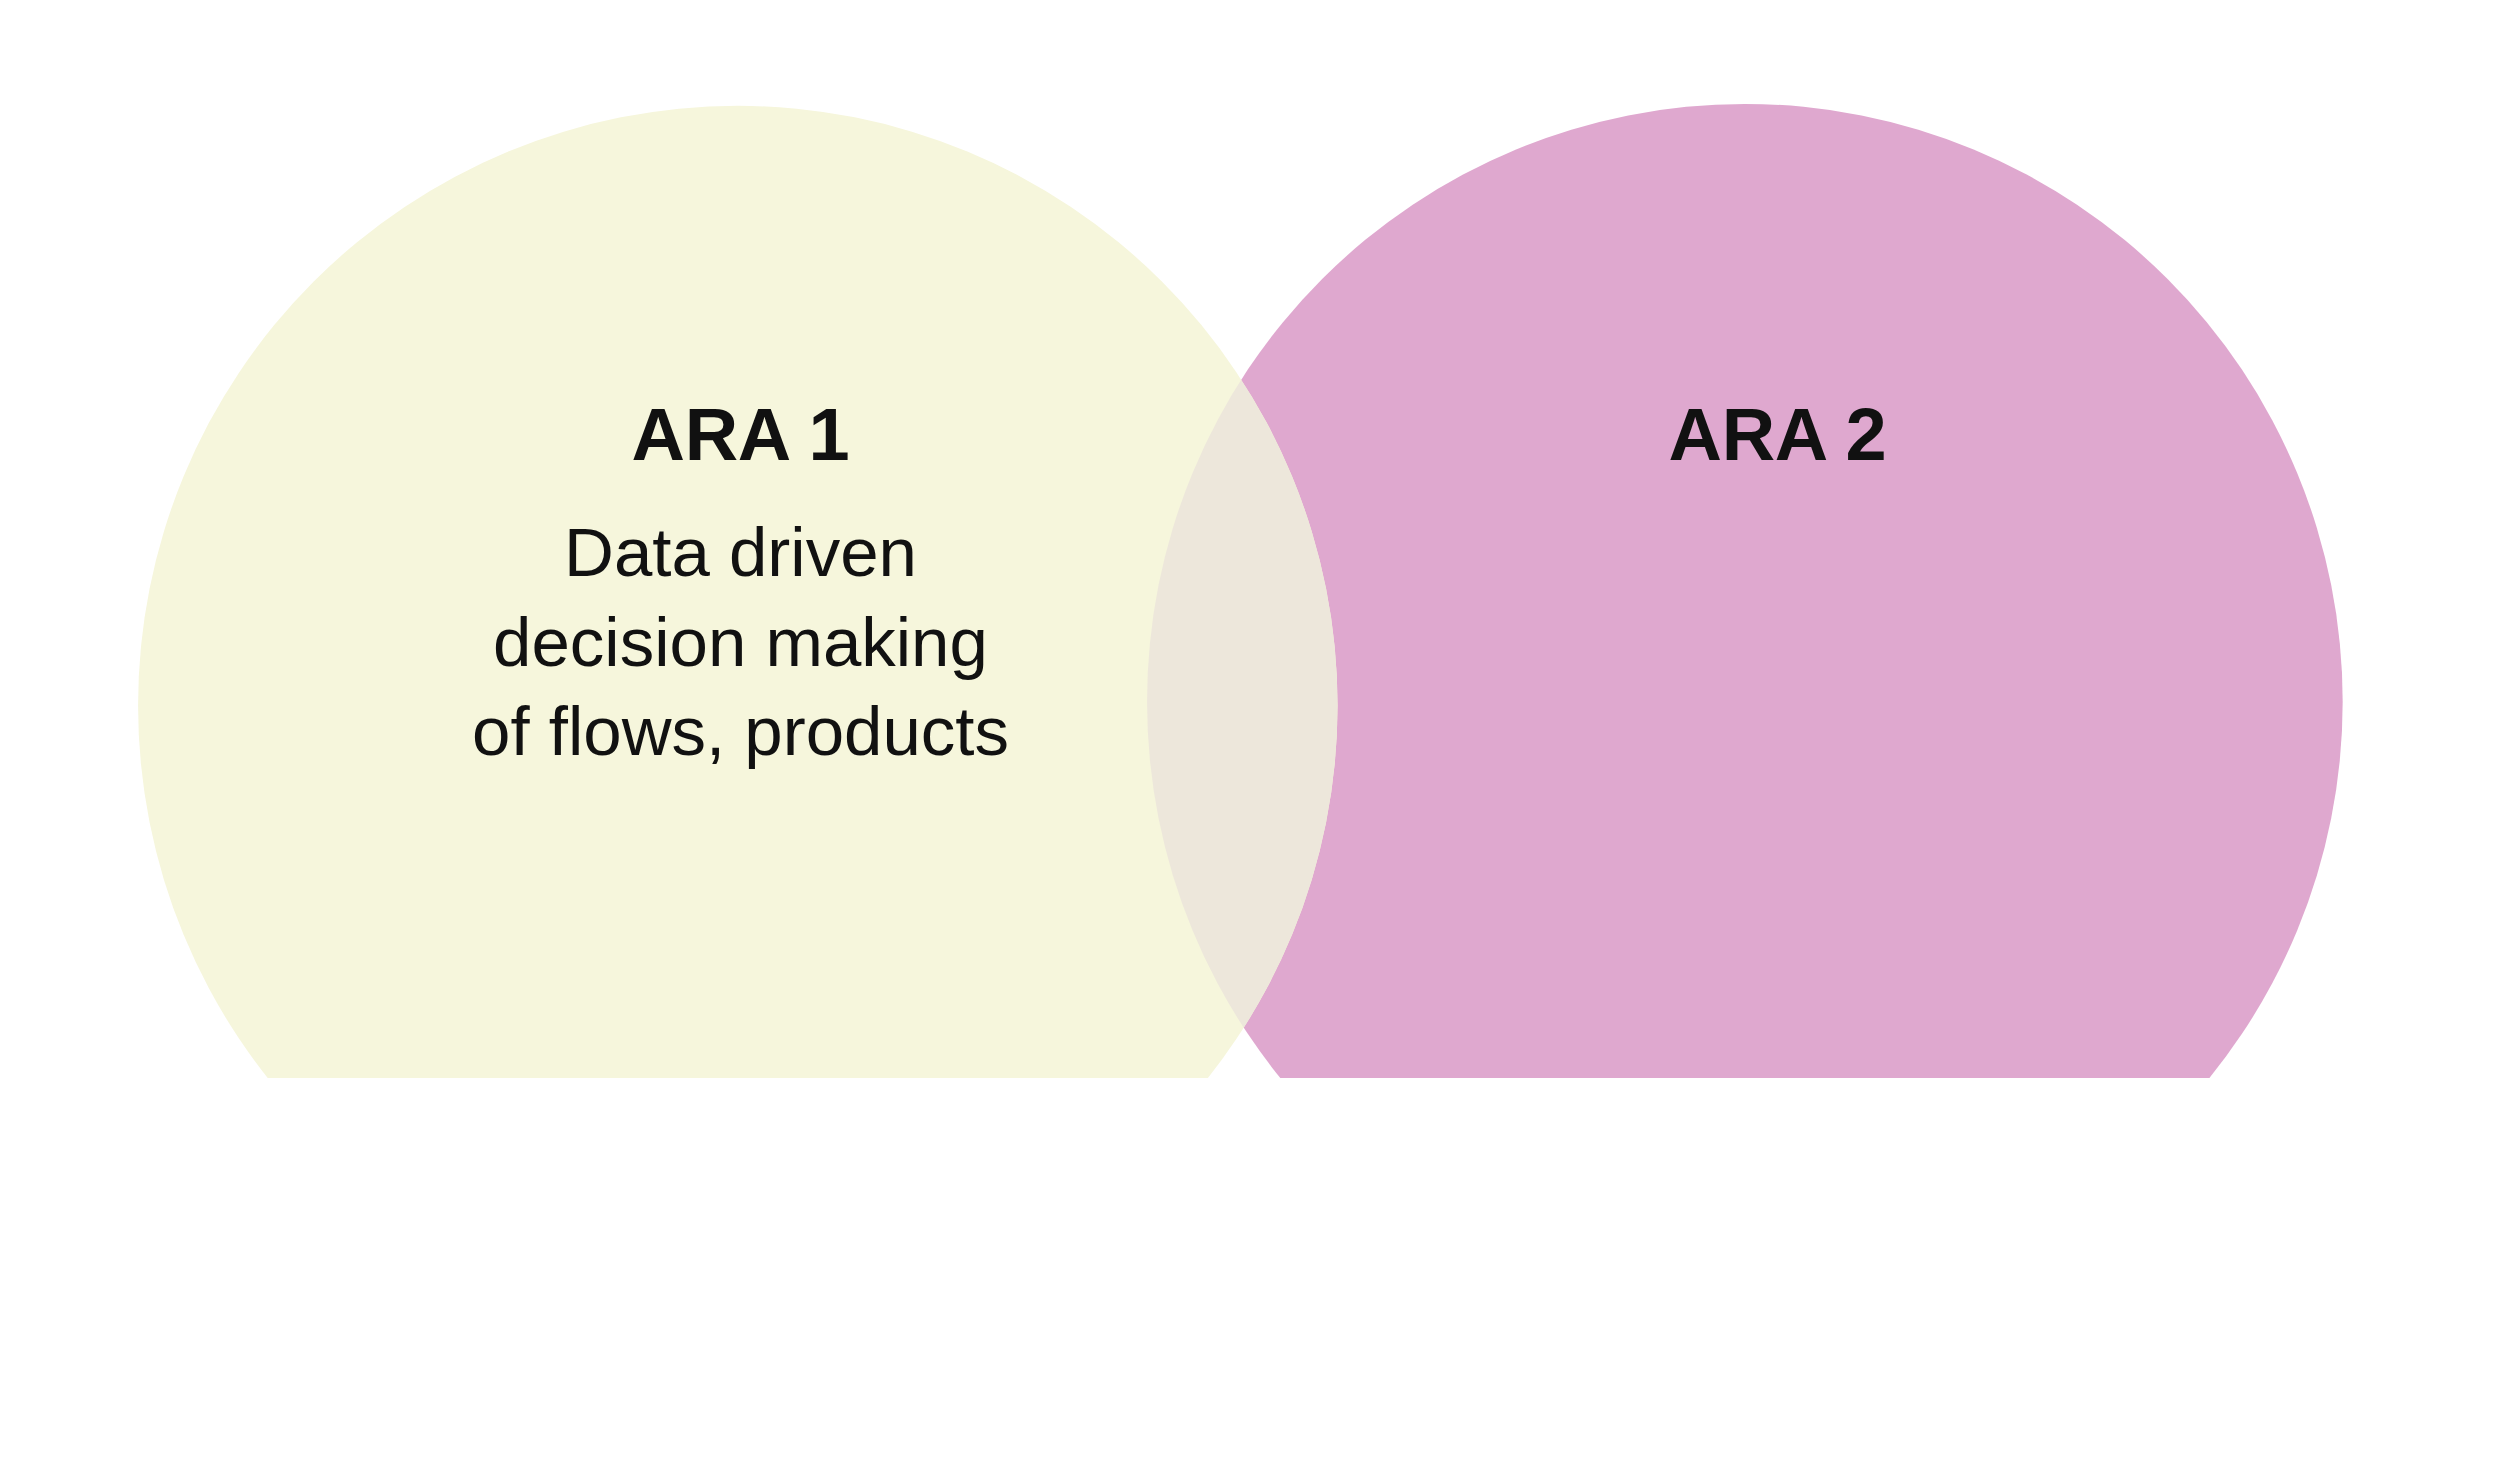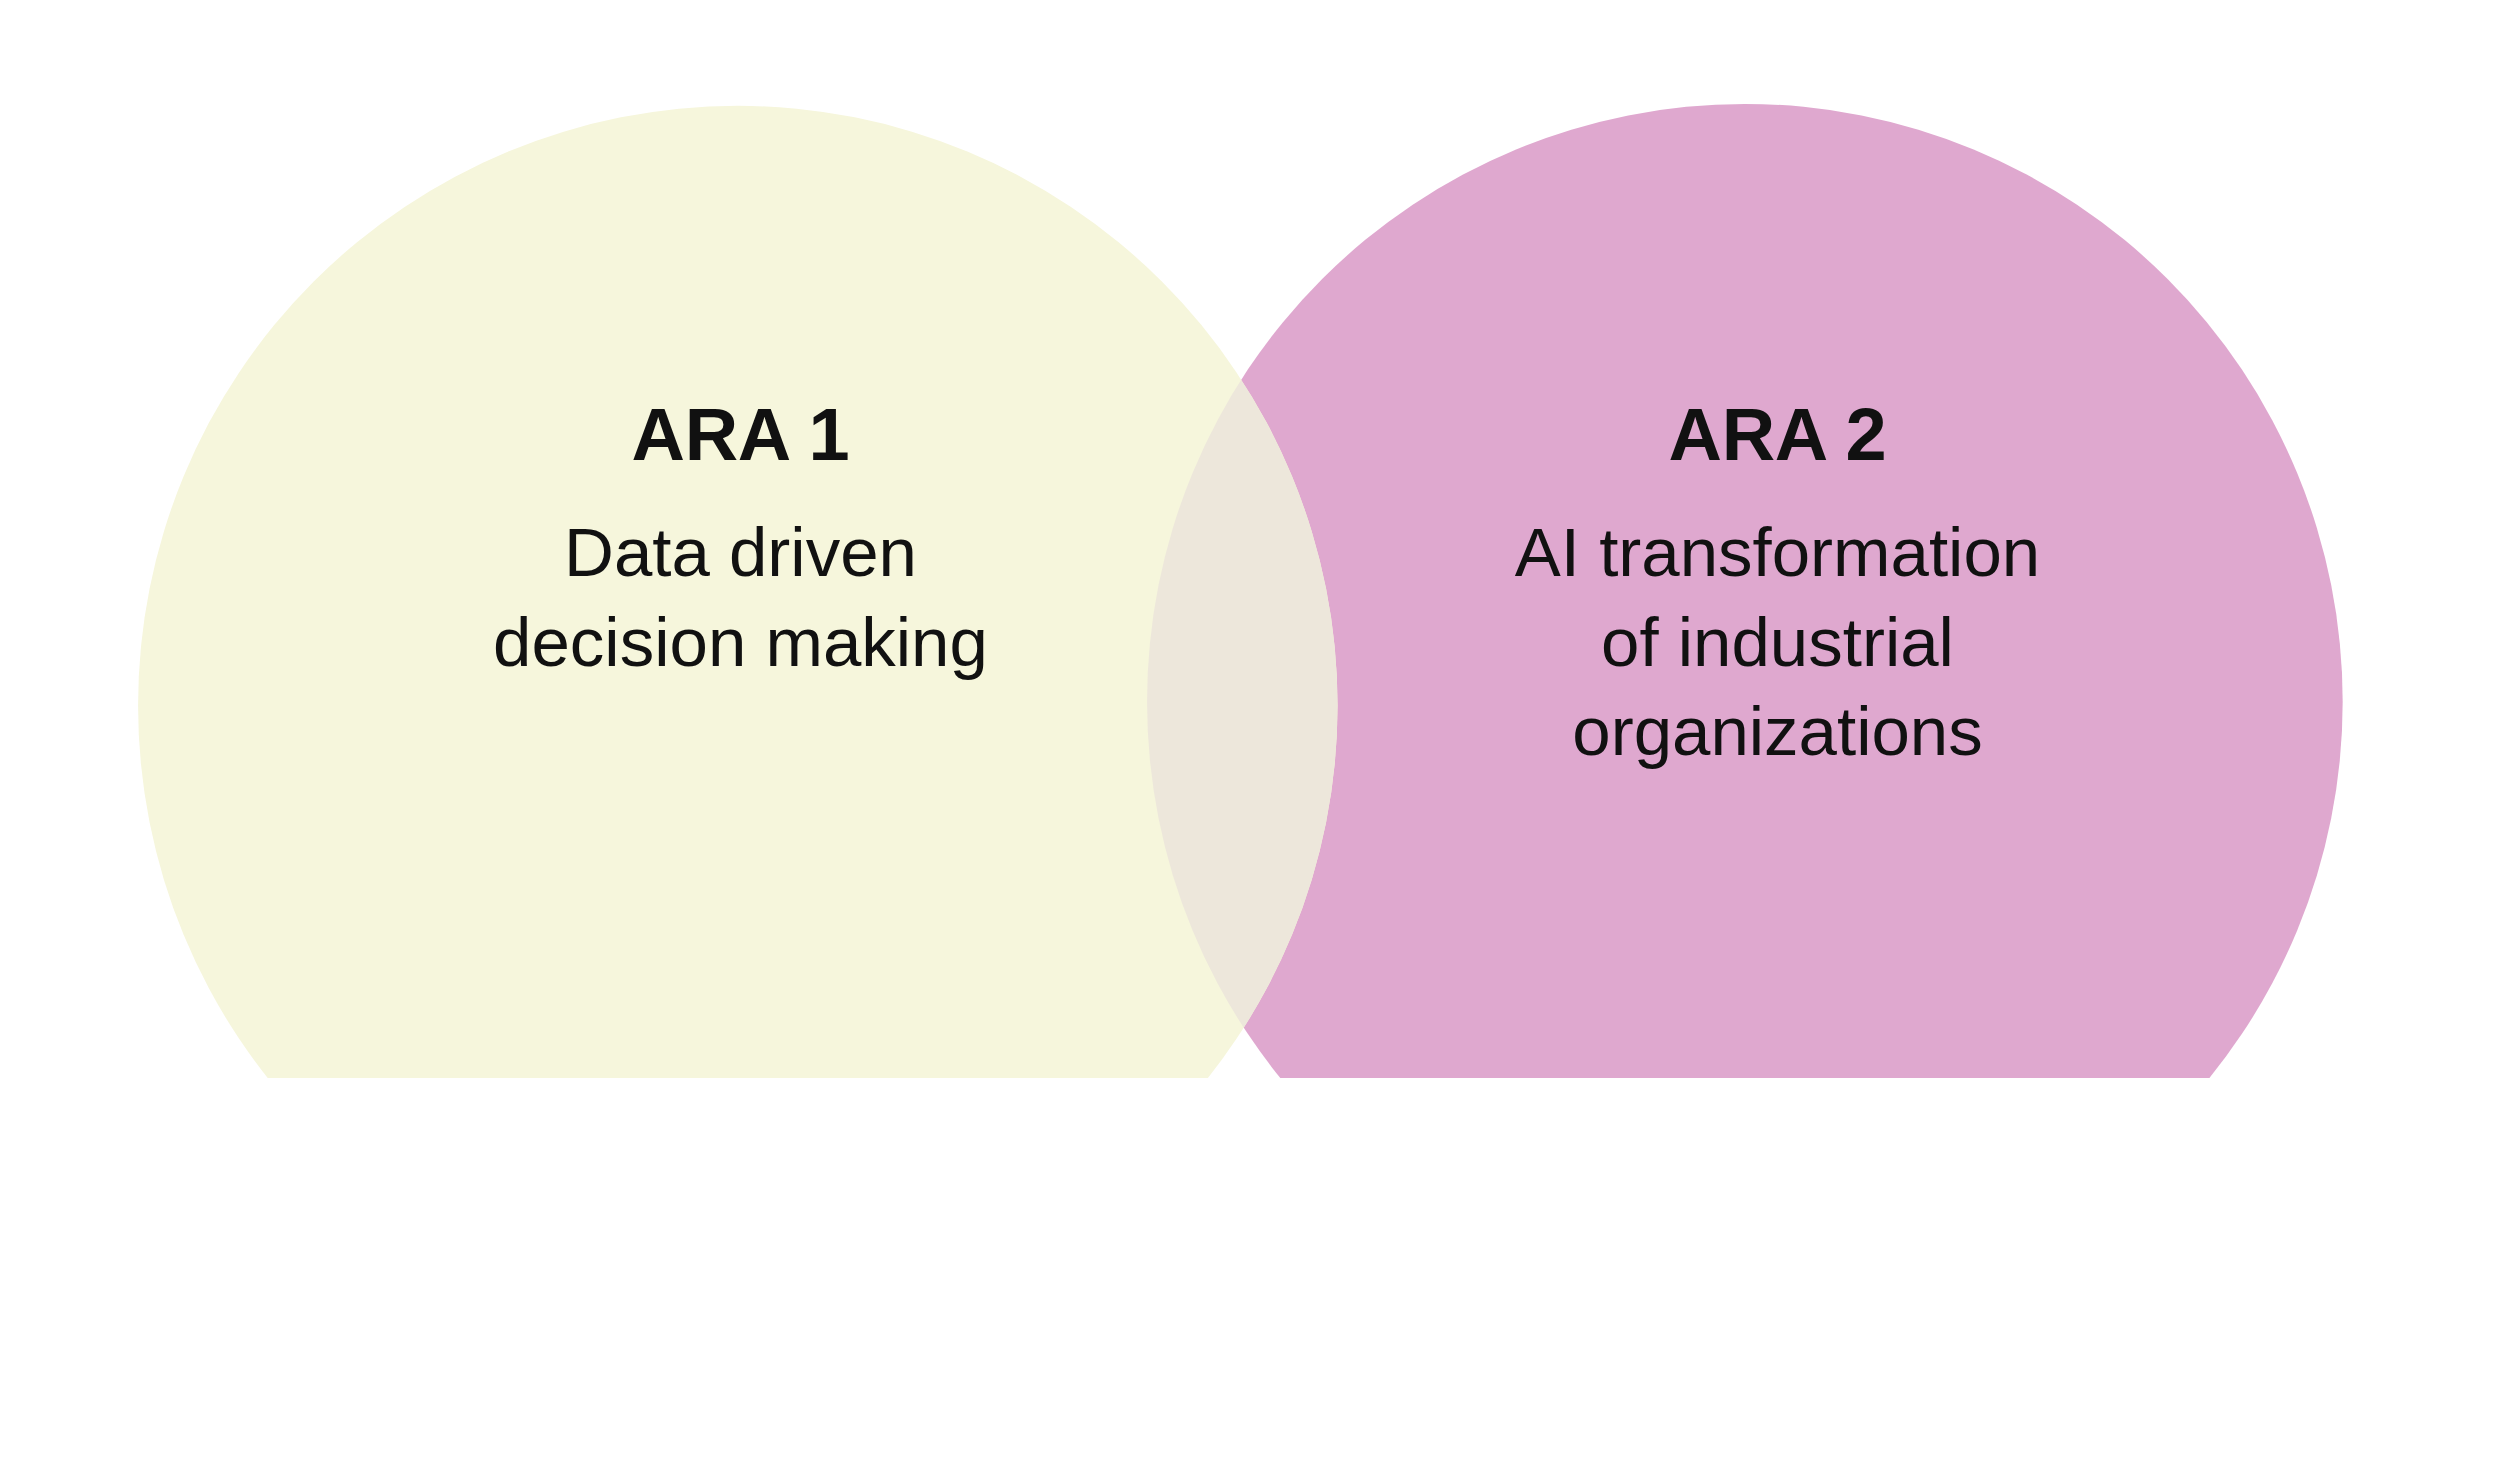--- a/index.html
+++ b/index.html
@@ -85,26 +85,22 @@
     <g clip-path="url(#clip-left)">
       <circle id="circle-overlap" cx="2720" cy="1094" r="932" fill="#EDE7DB"></circle>
     </g>
   </svg>
 
   <div class="text-block" id="left-text" style="color: rgb(17, 17, 17);">
     <div class="set-title">ARA 1</div>
     <div class="set-desc">
         <div>Data driven</div>
         <div>decision making</div>
+        <div>of flows, products</div>
       </div>
   </div>
 
   <div class="text-block" id="right-text" style="color: rgb(17, 17, 17);">
     <div class="set-title">ARA 2</div>
-    <div class="set-desc">
-        <div>AI transformation</div>
-        <div>of industrial</div>
-        <div>organizations</div>
-      </div>
   </div>
 
 </div>
 
 
 </body></html>

